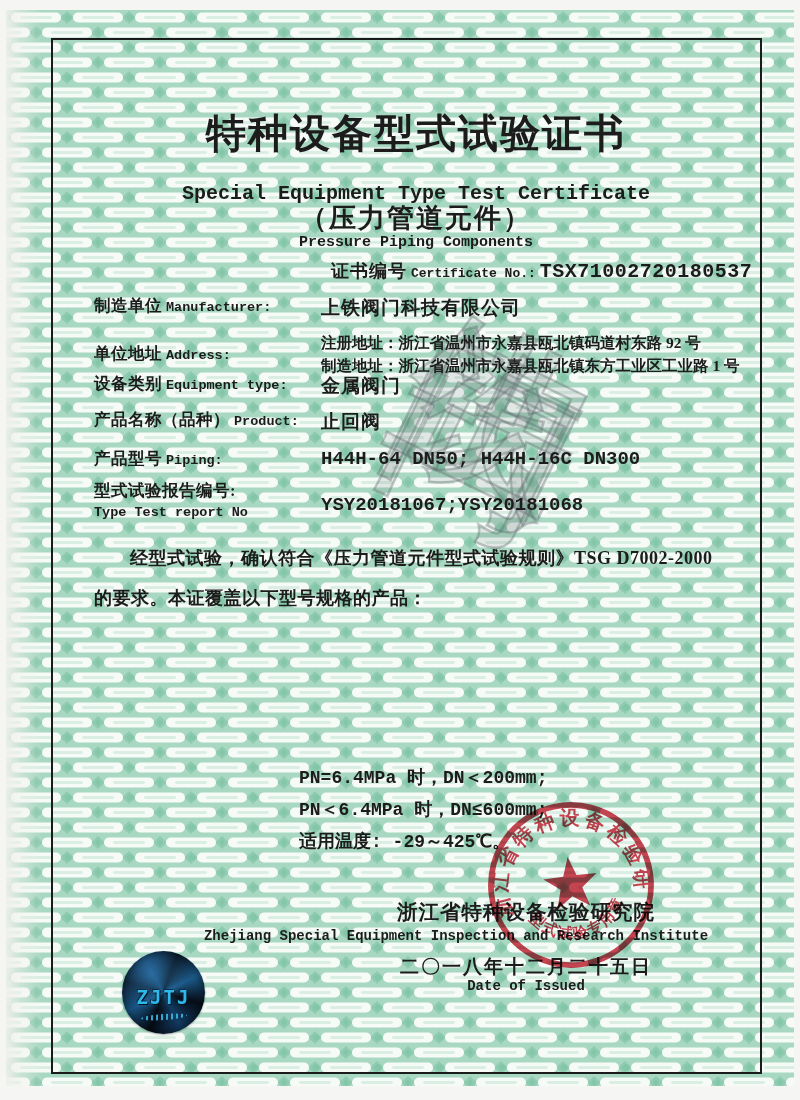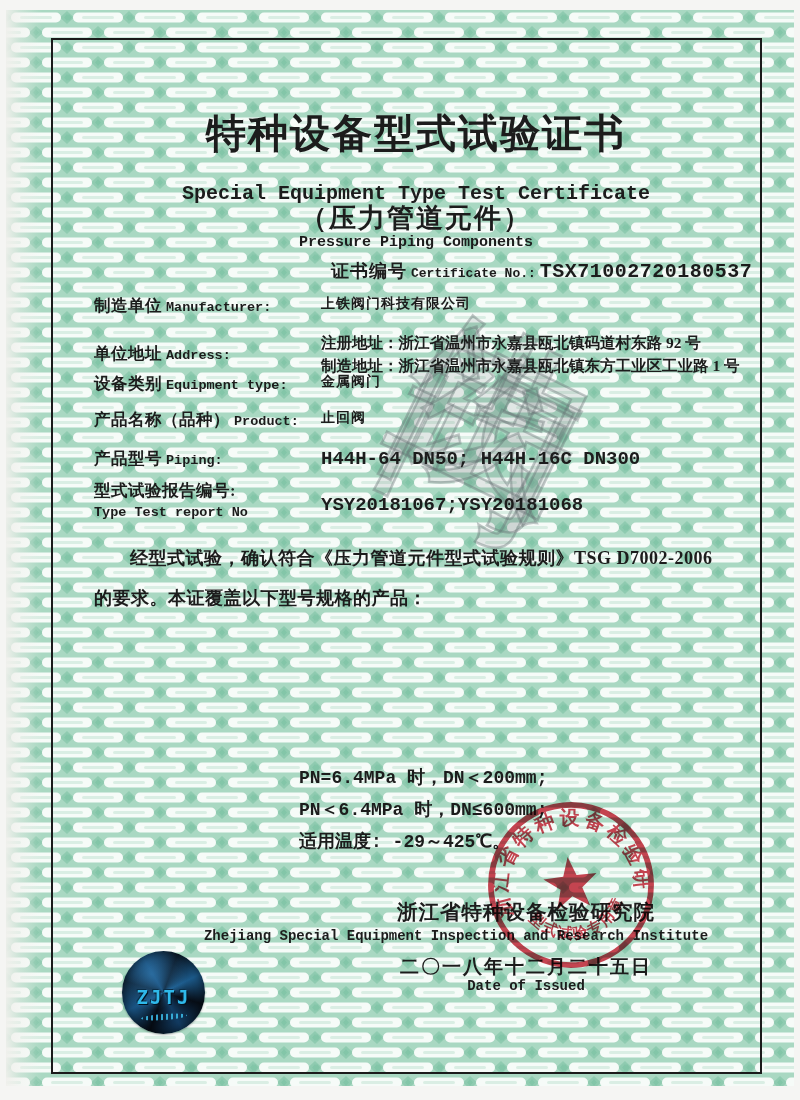--- a/index.html
+++ b/index.html
@@ -67,21 +67,21 @@
   .cert-line .cn { font-size: 18px; font-weight: bold; letter-spacing: 1px; }
   .cert-line .en { font-family: "Liberation Mono", monospace; font-size: 13px; font-weight: bold; }
   .cert-line .val { font-family: "Liberation Mono", monospace; font-size: 20px; font-weight: bold; letter-spacing: 0.5px; }
   
   .fields { position: absolute; left: 88px; top: 285px; width: 655px; }
   .frow { position: absolute; left: 0; width: 100%; }
   .frow .lbl { position: absolute; left: 0; top: 0; width: 225px; }
   .frow .lbl .cn { font-size: 16.5px; font-weight: 600; letter-spacing: 0.5px; }
   .frow .lbl .en { font-family: "Liberation Mono", monospace; font-size: 13.5px; font-weight: bold; }
   .frow .val { position: absolute; left: 227px; top: 0; width: 428px; }
-  .val-cn { font-size: 14px; font-weight: bold; letter-spacing: 1px; }
+  .val-cn { font-size: 19px; font-weight: bold; letter-spacing: 1px; }
   .val-mono { font-family: "Liberation Mono", monospace; font-size: 18px; font-weight: bold; }
   .addr-line { font-size: 15.5px; font-weight: 600; line-height: 23px; white-space: nowrap; }
   .lbl-stack .cn, .lbl-stack .en { display: block; }
   .lbl-stack .en { margin-top: 3px; }
   
   .stmt-cn {
     position: absolute; left: 88px; top: 528px; width: 650px;
     font-size: 18px; font-weight: 600; line-height: 40px; letter-spacing: 0.5px;
   }
   .stmt-cn .indent { text-indent: 2em; }
@@ -241,21 +241,21 @@
       <div class="frow" style="top:185px;">
         <div class="lbl lbl-stack">
           <span class="cn">型式试验报告编号:</span>
           <span class="en">Type Test report No</span>
         </div>
         <div class="val val-mono" style="top:14px;font-size:19px;">YSY20181067;YSY20181068</div>
       </div>
     </div>
 
     <div class="stmt-cn">
-      <div class="indent">经型式试验，确认符合《压力管道元件型式试验规则》TSG D7002-2006</div>
+      <div class="indent">经型式试验，确认符合《压力管道元件型式试验规则》TSG D7002-2000</div>
       <div>的要求。本证覆盖以下型号规格的产品：</div>
     </div>
 
 
     <div class="specs">
       <div>PN=6.4MPa 时，DN＜200mm;</div>
       <div>PN＜6.4MPa 时，DN≤600mm;</div>
       <div>适用温度: -29～425℃。</div>
     </div>
 

